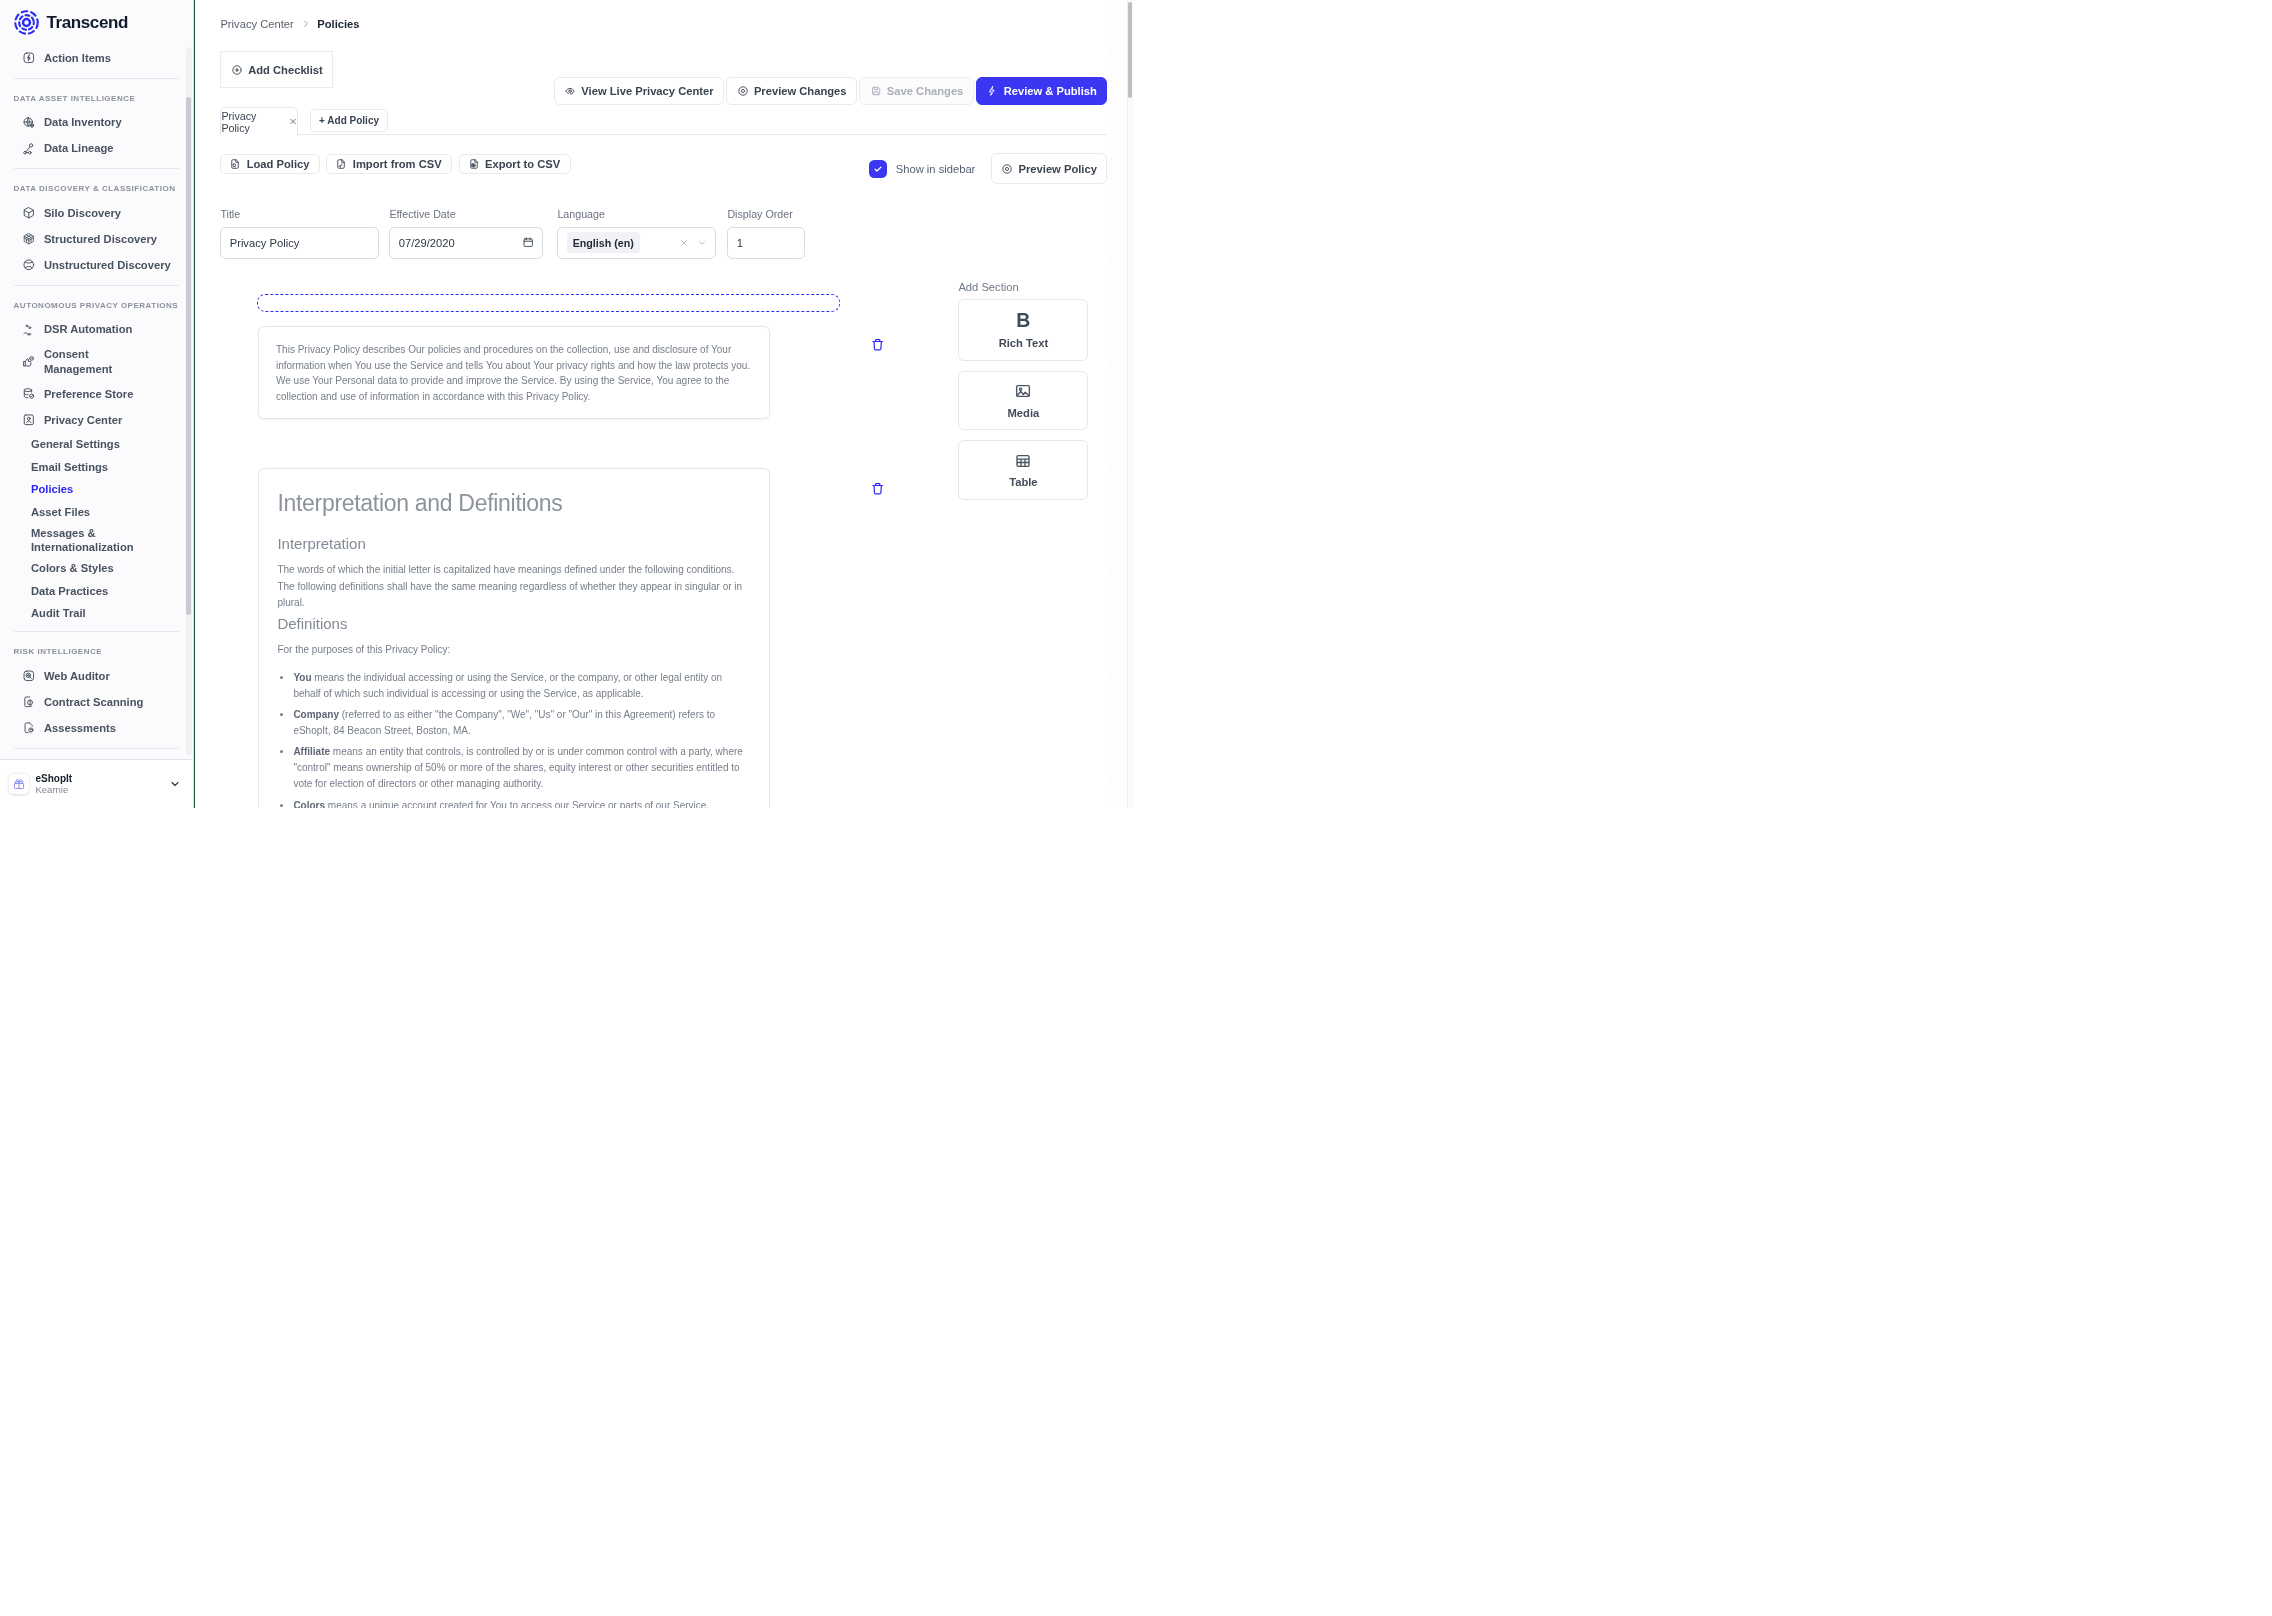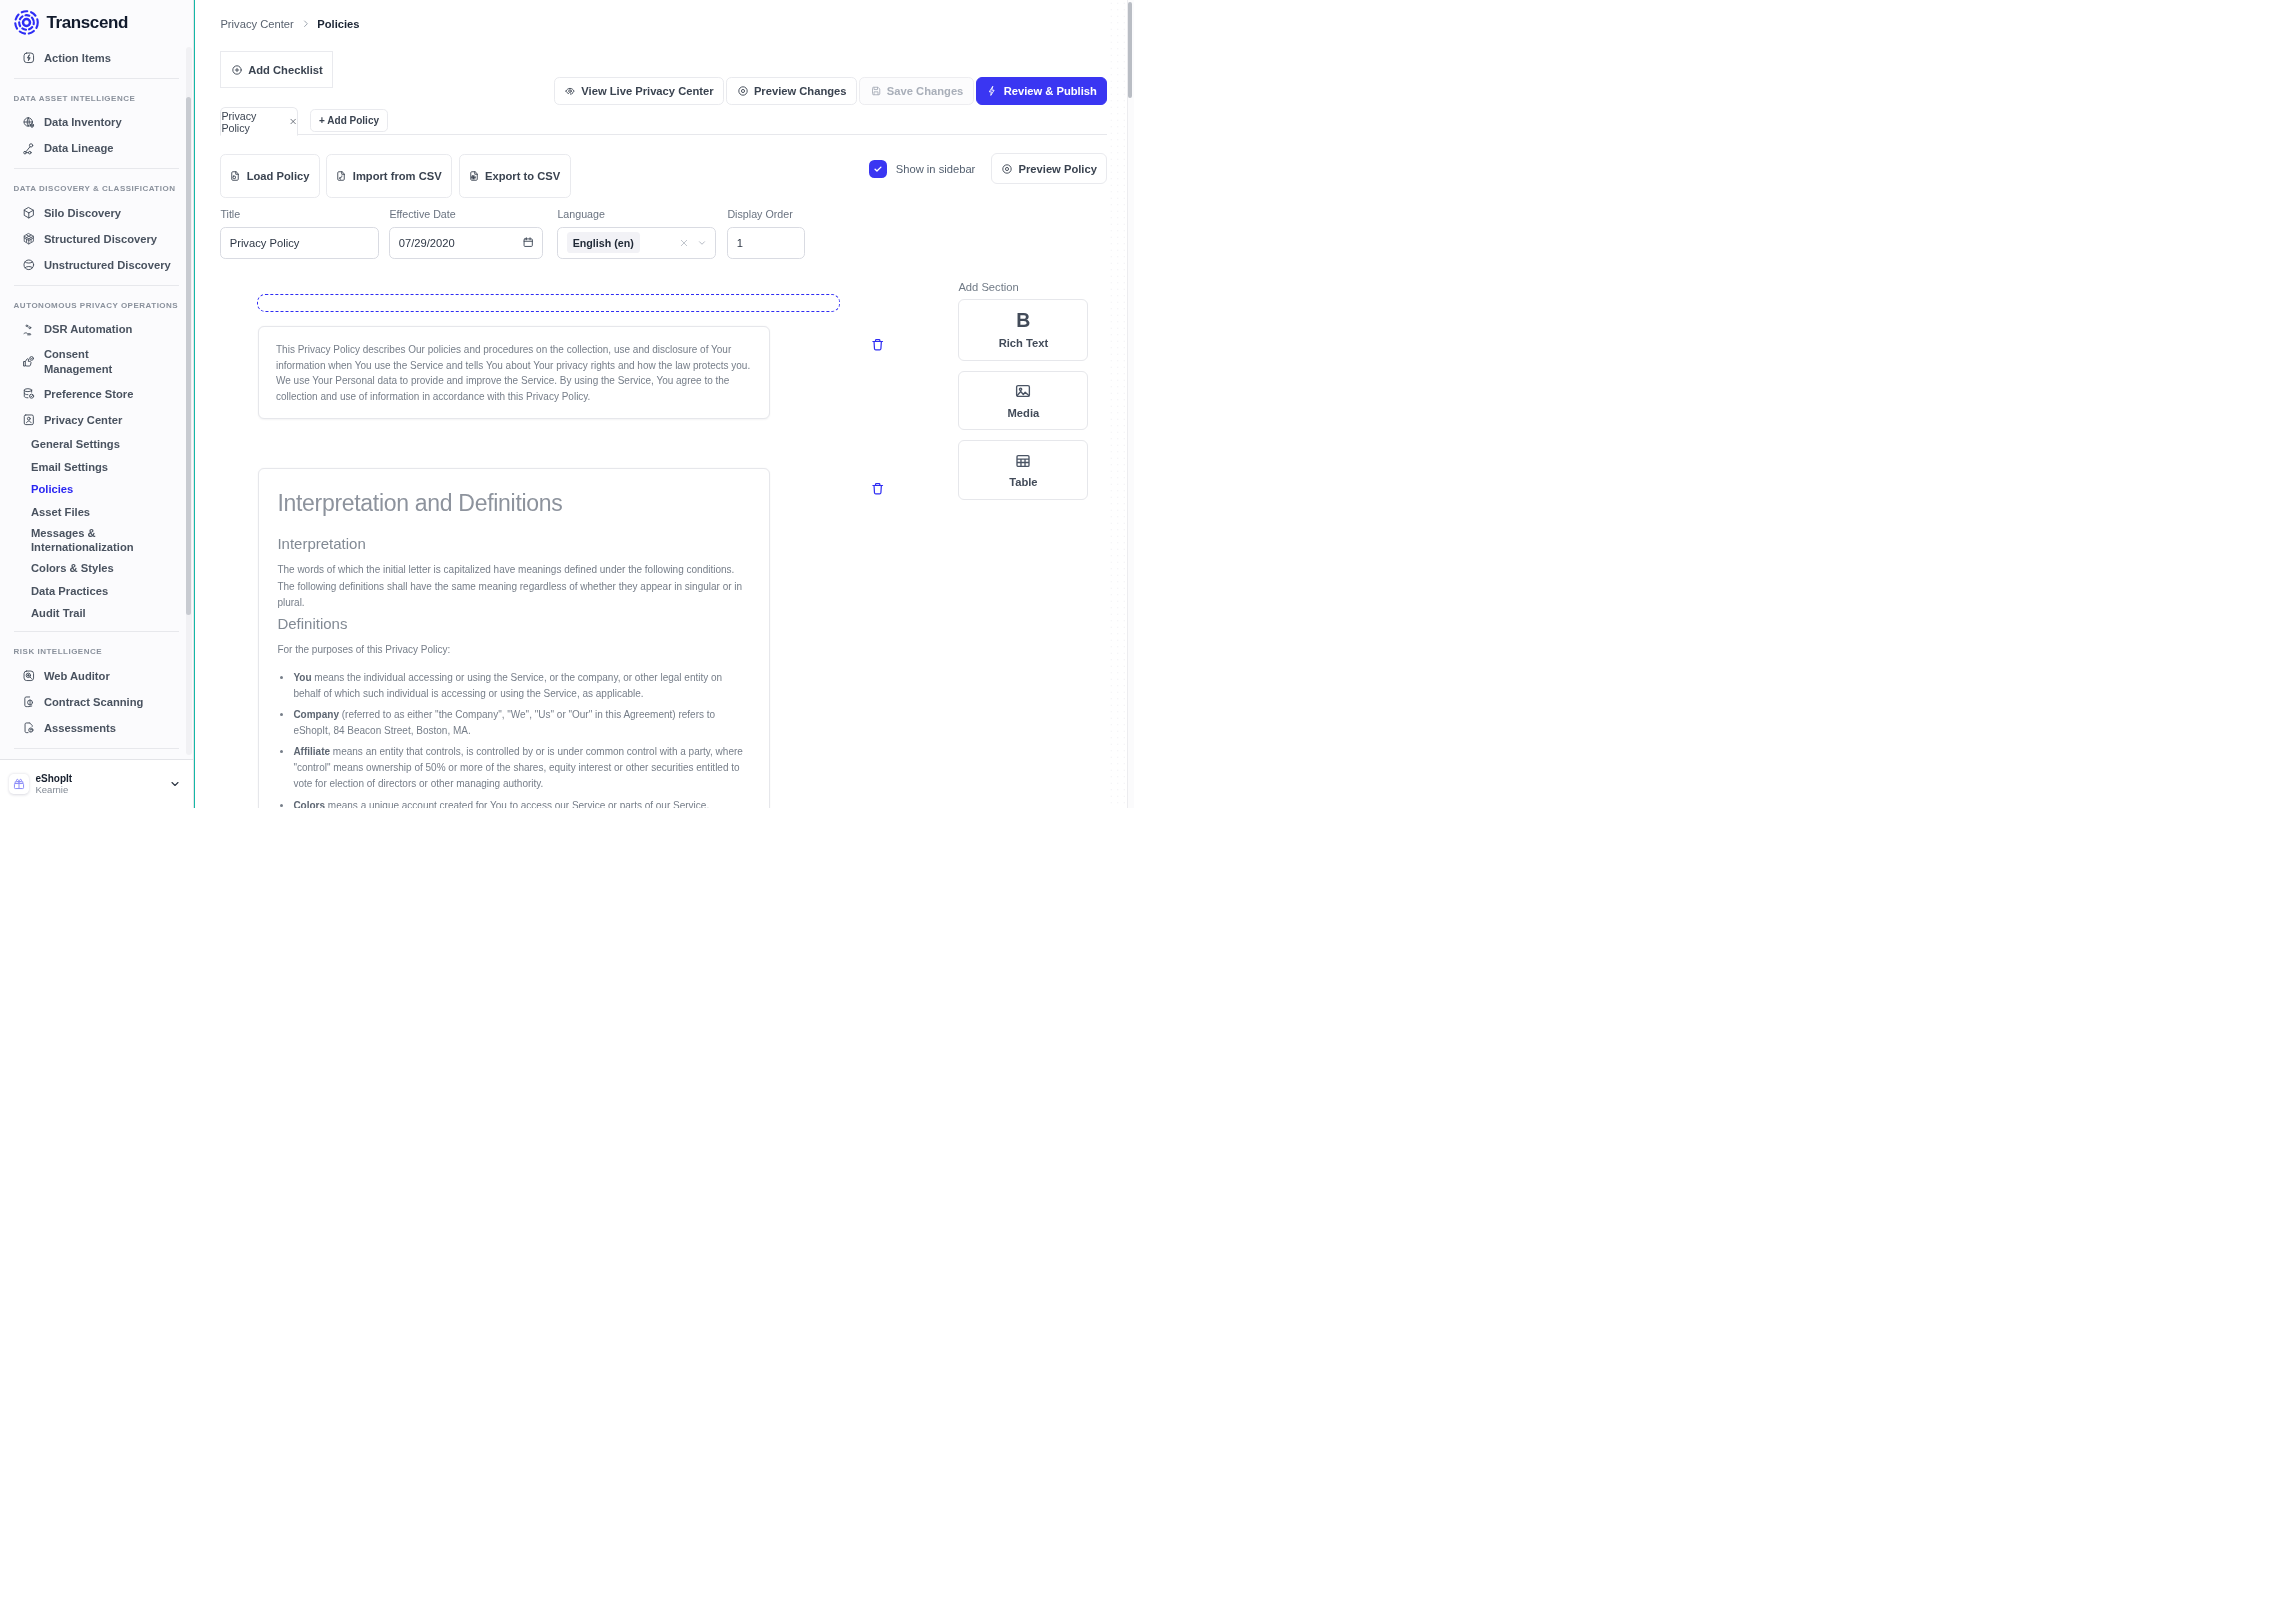--- a/index.html
+++ b/index.html
@@ -1,19 +1,19 @@
 <!DOCTYPE html>
 <html style="font-size:9.5px"><head>
 <meta charset="utf-8">
 <style>
   * { box-sizing: border-box; margin: 0; padding: 0; }
   html,body { width:1136px; height:808px; }
   body { font-family:"Liberation Sans", sans-serif; background:#fff; overflow:hidden; }
   svg { display:block; }
-  .page { position:relative; width:1136px; height:808px; background:#14b8a6; overflow:hidden; }
+  .page { position:relative; width:1136px; height:808px; background:#14532d; overflow:hidden; }
 
   
   .sidebar { position:absolute; left:0; top:0; width:194px; height:100%; background:#fbfbfd; border-right:0.6px solid #e3e4e8; }
   .logo-row { display:flex; align-items:center; gap:6.5px; padding:9px 0 9px 13px; cursor:pointer; }
   .logo-mark { width:27px; height:27px; color:#2d2df5; }
   .logo-text { font-size:17px; font-weight:700; color:#111a2c; letter-spacing:-0.4px; }
   .nav-item { display:flex; align-items:center; height:26px; padding-left:22px; cursor:pointer; }
   .nav-item.multi { height:auto; padding-top:4.7px; padding-bottom:4.7px; }
   .nicon { width:13.6px; height:13.6px; color:#47505e; flex:none; }
   .nicon svg { width:13.6px; height:13.6px; }
@@ -49,21 +49,21 @@
 
   .add-checklist { position:absolute; top:51px; left:0; height:37px; border-radius:0; }
   .actions { position:absolute; top:77px; right:0; display:flex; gap:2px; }
 
   .tabs { position:absolute; top:107px; left:0; right:0; height:28px; border-bottom:0.6px solid #e7e8ec; }
   .tab { position:absolute; left:0; top:0; height:29px; width:78px; background:#fff; border:0.6px solid #e7e8ec; border-bottom:0.6px solid #fff; border-radius:5.3px 5.3px 0 0; display:flex; align-items:center; justify-content:center; gap:6.5px; font-size:10.7px; color:#3c4552; cursor:pointer; }
   .tab-close { width:9px; height:9px; color:#333c49; cursor:pointer; }
   .add-policy { position:absolute; left:90px; top:1.8px; height:23px; padding:0 7.7px; font-size:10px; border-radius:4.7px; }
 
   .toolbar-left { position:absolute; top:154px; left:0; display:flex; gap:6.5px; }
-  .toolbar-left .btn { height:44px;padding-left:8px; }
+  .toolbar-left .btn { height:20px;padding-left:8px; }
   .toolbar-right { position:absolute; top:153px; right:0; display:flex; align-items:center; }
   .checkbox { width:18px; height:18px; border-radius:5.3px; background:#3a36f2; display:flex; align-items:center; justify-content:center; cursor:pointer; }
   .checkbox svg { width:10px; height:10px; color:#fff; }
   .cb-label { font-size:11.2px; color:#546070; margin-left:8.3px; }
   .preview-policy { height:31px; margin-left:15.4px; border-radius:6px; }
 
   .field { position:absolute; top:208px; }
   .flabel { font-size:10.7px; color:#6a7380; }
   .finput { margin-top:6.5px; height:32px; border:0.6px solid #d9dbe2; border-radius:5.3px; display:flex; align-items:center; padding:0 8.3px; font-size:11.2px; color:#2e3745; background:#fff; }
   .finput input { border:none; outline:none; width:100%; font-family:inherit; font-size:11.2px; color:#2e3745; background:transparent; }

